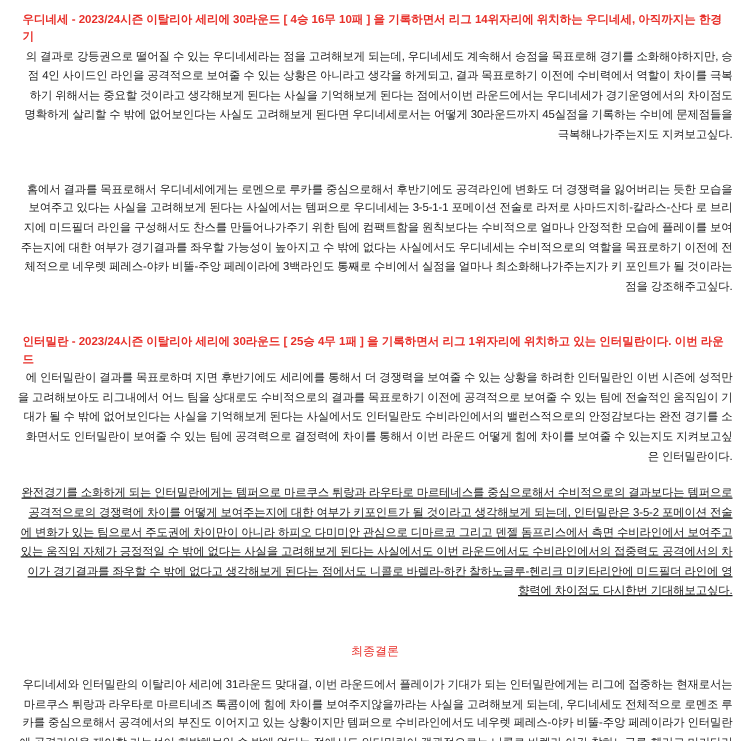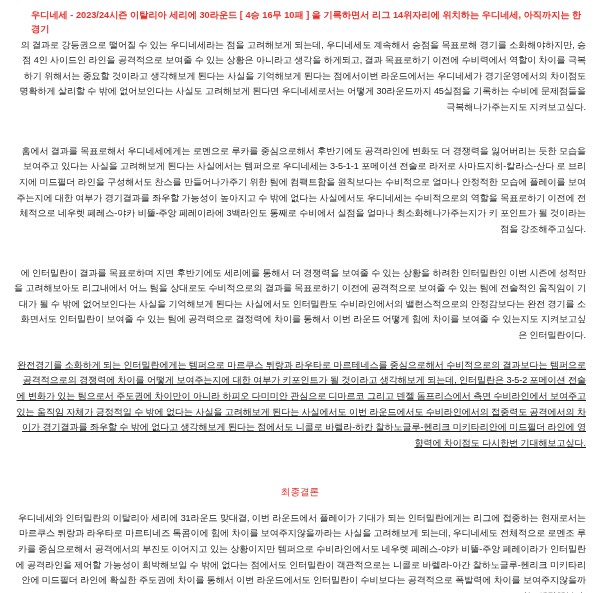--- a/index.html
+++ b/index.html
@@ -22,21 +22,21 @@
     margin-bottom: 18px;
   }
   .section:last-child {
     margin-bottom: 0;
   }
   .team-head {
     color: #e8302a;
     font-weight: bold;
     font-size: 9.2px;
     line-height: 1.55;
-    margin: 0 0 1px 17px;
+    margin: 0 0 1px 4px;
   }
   .body-text {
     font-size: 9.1px;
     line-height: 1.72;
     letter-spacing: -0.1px;
     text-align: right;
     margin: 0;
     word-break: break-all;
   }
   .para-gap {
@@ -69,20 +69,21 @@
 
   <div class="spacer-md"></div>
 
   <div class="section">
     <p class="body-text">홈에서 결과를 목표로해서 우디네세에게는 로멘으로 루카를 중심으로해서 후반기에도 공격라인에 변화도 더 경쟁력을 잃어버리는 듯한 모습을 보여주고 있다는 사실을 고려해보게 된다는 사실에서는 템퍼으로 우디네세는 3-5-1-1 포메이션 전술로 라저로 사마드지히-칼라스-산다 로 브리지에 미드필더 라인을 구성해서도 찬스를 만들어나가주기 위한 팀에 컴팩트함을 원칙보다는 수비적으로 얼마나 안정적한 모습에 플레이를 보여주는지에 대한 여부가 경기결과를 좌우할 가능성이 높아지고 수 밖에 없다는 사실에서도 우디네세는 수비적으로의 역할을 목표로하기 이전에 전체적으로 네우렛 페레스-야카 비뚤-주앙 페레이라에 3백라인도 통째로 수비에서 실점을 얼마나 최소화해나가주는지가 키 포인트가 될 것이라는 점을 강조해주고싶다.</p>
   </div>
 
   <div class="spacer-md"></div>
 
   <div class="section">
+    <p class="team-head">인터밀란 - 2023/24시즌 이탈리아 세리에 30라운드 [ 25승 4무 1패 ] 을 기록하면서 리그 1위자리에 위치하고 있는 인터밀란이다. 이번 라운드</p>
     <p class="body-text">에 인터밀란이 결과를 목표로하며 지면 후반기에도 세리에를 통해서 더 경쟁력을 보여줄 수 있는 상황을 하려한 인터밀란인 이번 시즌에 성적만을 고려해보아도 리그내에서 어느 팀을 상대로도 수비적으로의 결과를 목표로하기 이전에 공격적으로 보여줄 수 있는 팀에 전술적인 움직임이 기대가 될 수 밖에 없어보인다는 사실을 기억해보게 된다는 사실에서도 인터밀란도 수비라인에서의 밸런스적으로의 안정감보다는 완전 경기를 소화면서도 인터밀란이 보여줄 수 있는 팀에 공격력으로 결정력에 차이를 통해서 이번 라운드 어떻게 힘에 차이를 보여줄 수 있는지도 지켜보고싶은 인터밀란이다.</p>
     <p class="body-text para-gap">완전경기를 소화하게 되는 인터밀란에게는 템퍼으로 마르쿠스 튀랑과 라우타로 마르테네스를 중심으로해서 수비적으로의 결과보다는 템퍼으로 공격적으로의 경쟁력에 차이를 어떻게 보여주는지에 대한 여부가 키포인트가 될 것이라고 생각해보게 되는데, 인터밀란은 3-5-2 포메이션 전술에 변화가 있는 팀으로서 주도권에 차이만이 아니라 하피오 다미미안 관심으로 디마르코 그리고 덴젤 돔프리스에서 측면 수비라인에서 보여주고 있는 움직임 자체가 긍정적일 수 밖에 없다는 사실을 고려해보게 된다는 사실에서도 이번 라운드에서도 수비라인에서의 접중력도 공격에서의 차이가 경기결과를 좌우할 수 밖에 없다고 생각해보게 된다는 점에서도 니콜로 바렐라-하칸 찰하노글루-헨리크 미키타리안에 미드필더 라인에 영향력에 차이점도 다시한번 기대해보고싶다.</p>
   </div>
 
   <div class="spacer-lg"></div>
 
   <div class="section">
     <p class="conclusion-title">최종결론</p>
     <p class="body-text">우디네세와 인터밀란의 이탈리아 세리에 31라운드 맞대결, 이번 라운드에서 플레이가 기대가 되는 인터밀란에게는 리그에 접중하는 현재로서는 마르쿠스 튀랑과 라우타로 마르티네즈 톡콤이에 힘에 차이를 보여주지않을까라는 사실을 고려해보게 되는데, 우디네세도 전체적으로 로멘조 루카를 중심으로해서 공격에서의 부진도 이어지고 있는 상황이지만 템퍼으로 수비라인에서도 네우렛 페레스-야카 비뚤-주앙 페레이라가 인터밀란에 공격라인을 제어할 가능성이 희박해보일 수 밖에 없다는 점에서도 인터밀란이 객관적으로는 니콜로 바렐라-아간 찰하노글루-헨리크 미키타리안에 미드필더 라인에 확실한 주도권에 차이를 통해서 이번 라운드에서도 인터밀란이 수비보다는 공격적으로 폭발력에 차이를 보여주지않을까라는 생각해본다.</p>
   </div>

